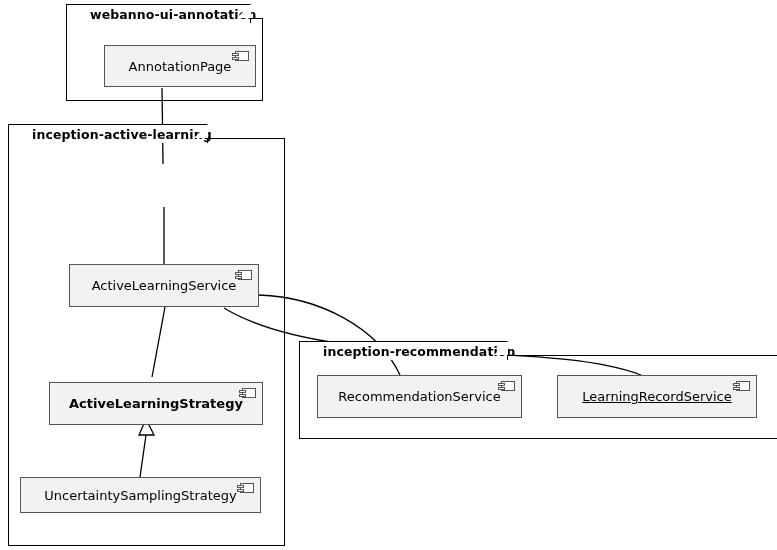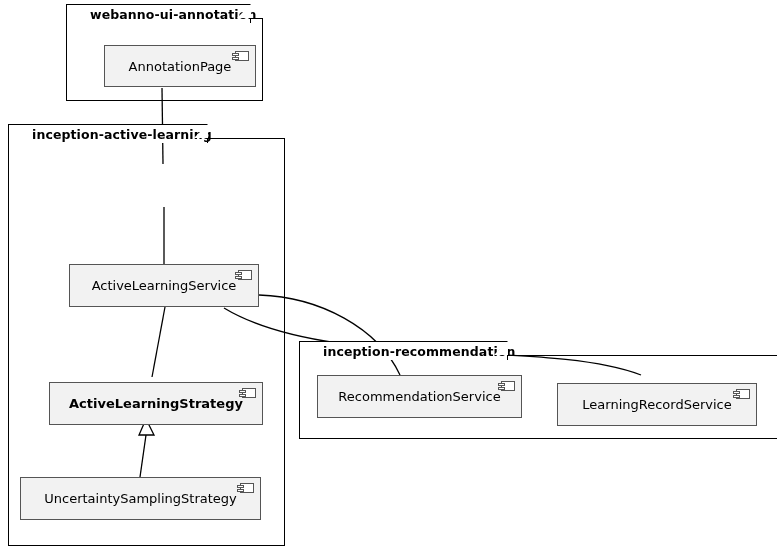--- a/index.html
+++ b/index.html
@@ -131,28 +131,28 @@
   <div class="component" style="left:69px; top:264px; width:190px; height:43px;">
     <span>ActiveLearningService</span>
     <span class="comp-icon"></span>
   </div>
 
   <div class="component" style="left:49px; top:382px; width:214px; height:43px;font-weight:bold;">
     <span>ActiveLearningStrategy</span>
     <span class="comp-icon"></span>
   </div>
 
-  <div class="component" style="left:20px; top:477px; width:241px; height:43px;">
+  <div class="component" style="left:20px; top:477px; width:241px; height:36px;">
     <span>UncertaintySamplingStrategy</span>
     <span class="comp-icon"></span>
   </div>
 
   <div class="component" style="left:317px; top:375px; width:205px; height:43px;">
     <span>RecommendationService</span>
     <span class="comp-icon"></span>
   </div>
 
-  <div class="component" style="left:557px; top:383px; width:200px; height:43px;">
+  <div class="component" style="left:557px; top:375px; width:200px; height:43px;text-decoration:underline;">
     <span>LearningRecordService</span>
     <span class="comp-icon"></span>
   </div>
 
 </div>
 
 </body></html>

